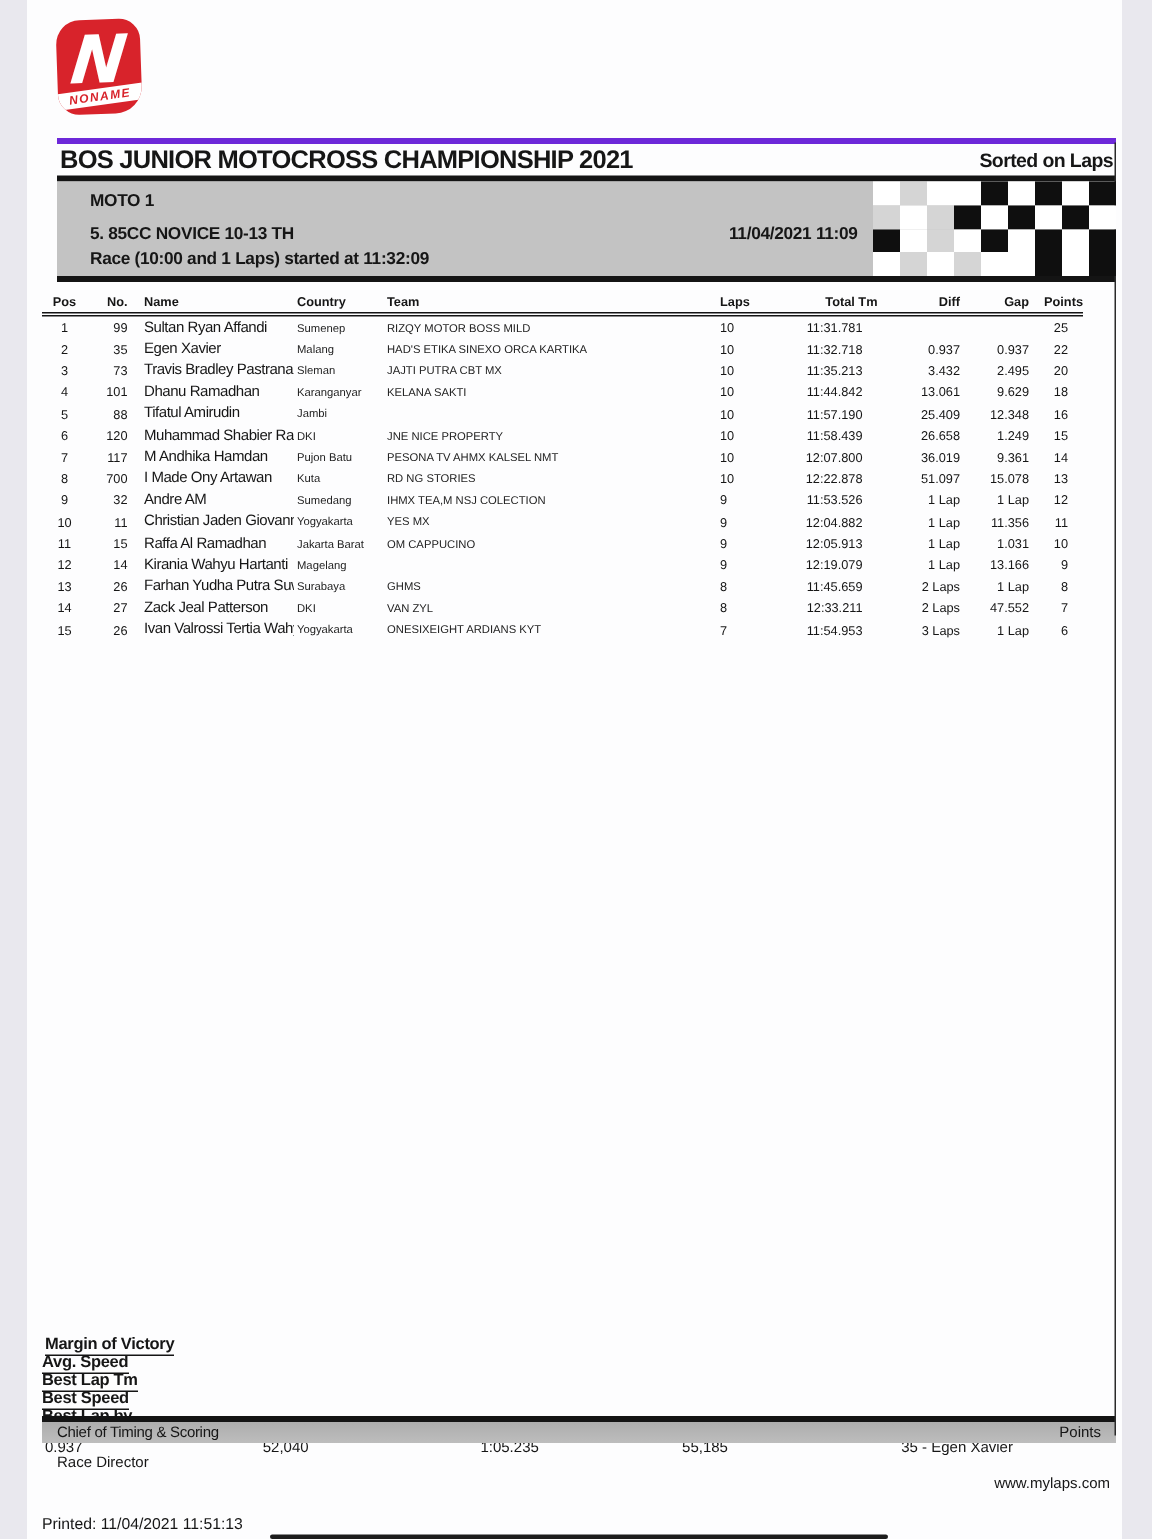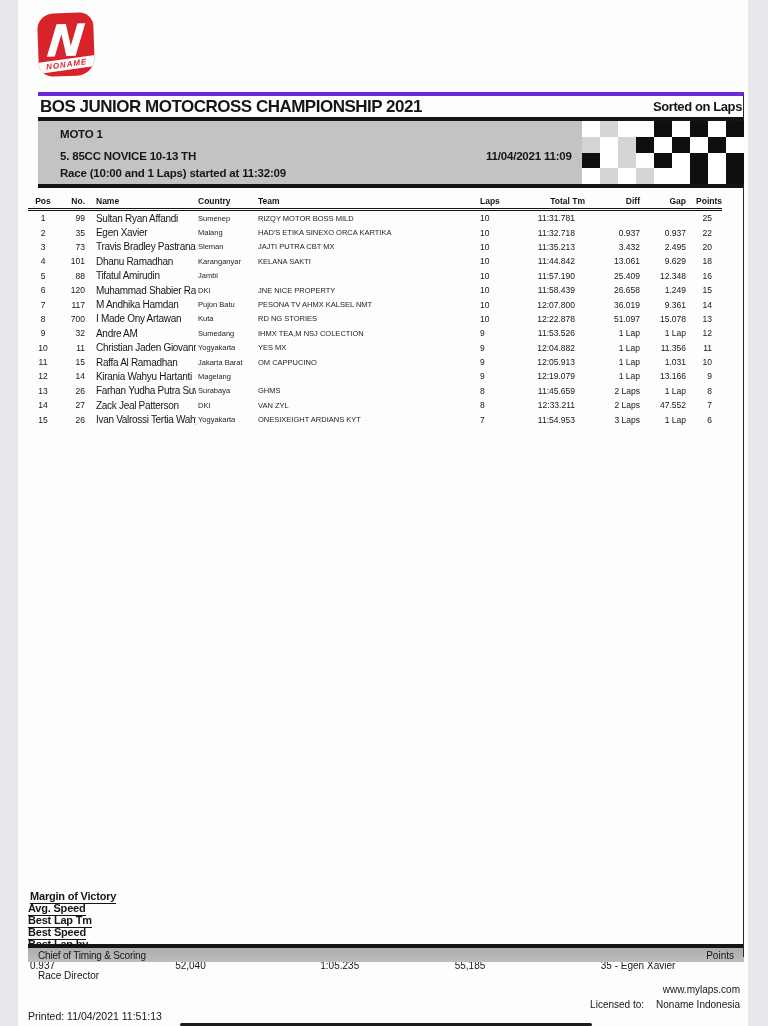--- a/index.html
+++ b/index.html
@@ -350,23 +350,19 @@
       </div>
   </div>
 
   <div class="footer">
     <div class="fbar">
       <span class="left">Chief of Timing &amp; Scoring</span>
       <span class="right">Points</span>
     </div>
     <div class="race-director">Race Director</div>
     <div class="website">www.mylaps.com</div>
-    <div class="licensed">
-      <span>Licensed to:</span>
-      <span>Noname Indonesia</span>
-    </div>
   </div>
 
   <div class="printed">Printed: 11/04/2021 11:51:13</div>
 
   <div class="vline"></div>
   <div class="bottom-edge"></div>
 </div>
 
 </body></html>

